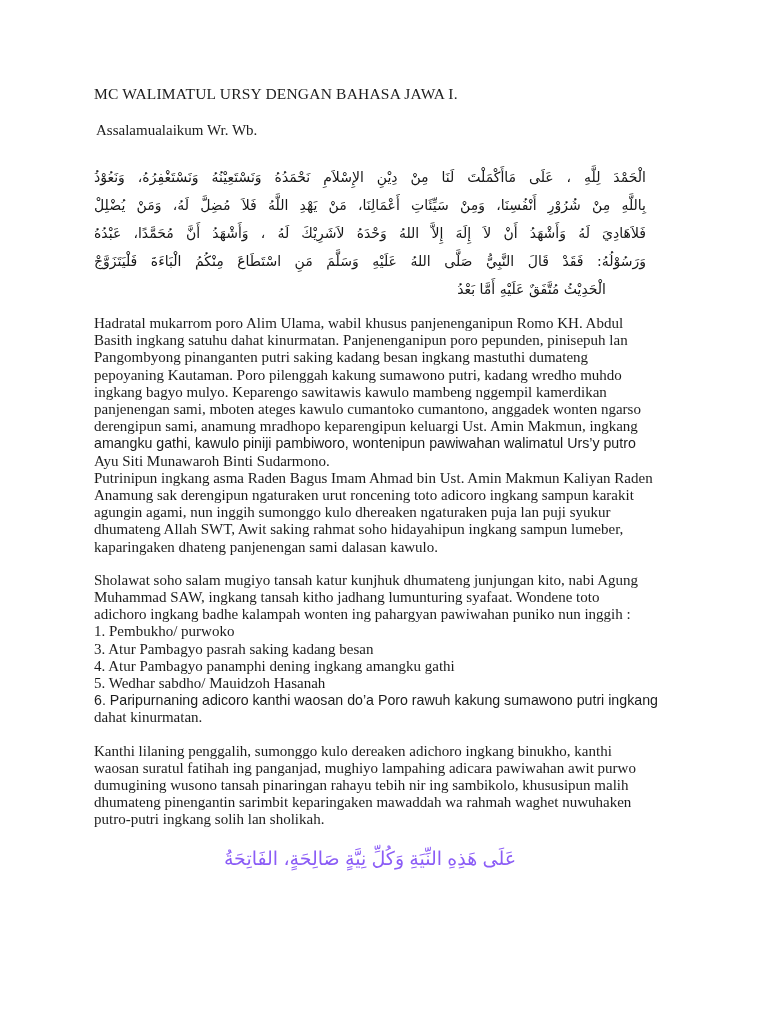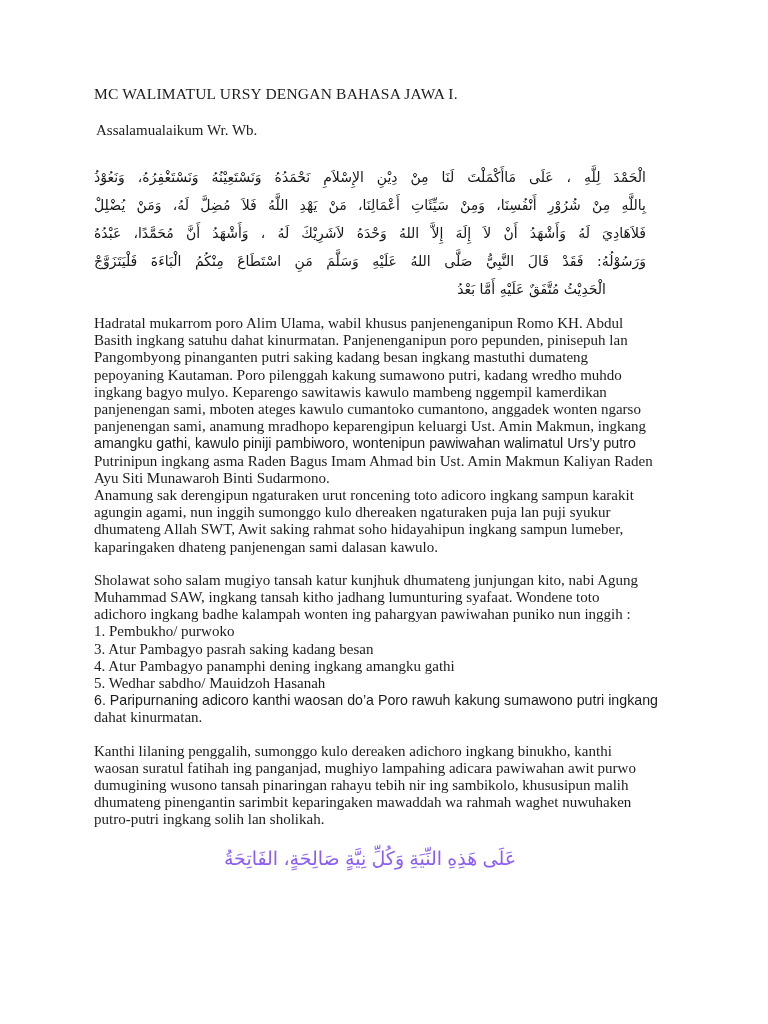--- a/index.html
+++ b/index.html
@@ -95,24 +95,24 @@
     <div class="ar-line ar-last">الْحَدِيْثُ مُتَّفَقٌ عَلَيْهِ أَمَّا بَعْدُ</div>
   </div>
 
   <div class="body-block para-gap">
       <div class="line">Hadratal mukarrom poro Alim Ulama, wabil khusus panjenenganipun Romo KH. Abdul</div>
       <div class="line">Basith ingkang satuhu dahat kinurmatan. Panjenenganipun poro pepunden, pinisepuh lan</div>
       <div class="line">Pangombyong pinanganten putri saking kadang besan ingkang mastuthi dumateng</div>
       <div class="line">pepoyaning Kautaman. Poro pilenggah kakung sumawono putri, kadang wredho muhdo</div>
       <div class="line">ingkang bagyo mulyo. Keparengo sawitawis kawulo mambeng nggempil kamerdikan</div>
       <div class="line">panjenengan sami, mboten ateges kawulo cumantoko cumantono, anggadek wonten ngarso</div>
-      <div class="line">panjenengan sami, anamung mradhopo keparengipun keluargi Ust. Amin Makmun, ingkang</div>
+      <div class="line">derengipun sami, anamung mradhopo keparengipun keluargi Ust. Amin Makmun, ingkang</div>
       <div class="line alt-font">amangku gathi, kawulo piniji pambiworo, wontenipun pawiwahan walimatul Urs’y putro</div>
+      <div class="line">Ayu Siti Munawaroh Binti Sudarmono.</div>
       <div class="line">Putrinipun ingkang asma Raden Bagus Imam Ahmad bin Ust. Amin Makmun Kaliyan Raden</div>
-      <div class="line">Ayu Siti Munawaroh Binti Sudarmono.</div>
       <div class="line">Anamung sak derengipun ngaturaken urut roncening toto adicoro ingkang sampun karakit</div>
       <div class="line">agungin agami, nun inggih sumonggo kulo dhereaken ngaturaken puja lan puji syukur</div>
       <div class="line">dhumateng Allah SWT, Awit saking rahmat soho hidayahipun ingkang sampun lumeber,</div>
       <div class="line">kaparingaken dhateng panjenengan sami dalasan kawulo.</div>
     </div>
 
   <div class="body-block spaced">
       <div class="line">Sholawat soho salam mugiyo tansah katur kunjhuk dhumateng junjungan kito, nabi Agung</div>
       <div class="line">Muhammad SAW, ingkang tansah kitho jadhang lumunturing syafaat. Wondene toto</div>
       <div class="line">adichoro ingkang badhe kalampah wonten ing pahargyan pawiwahan puniko nun inggih :</div>

